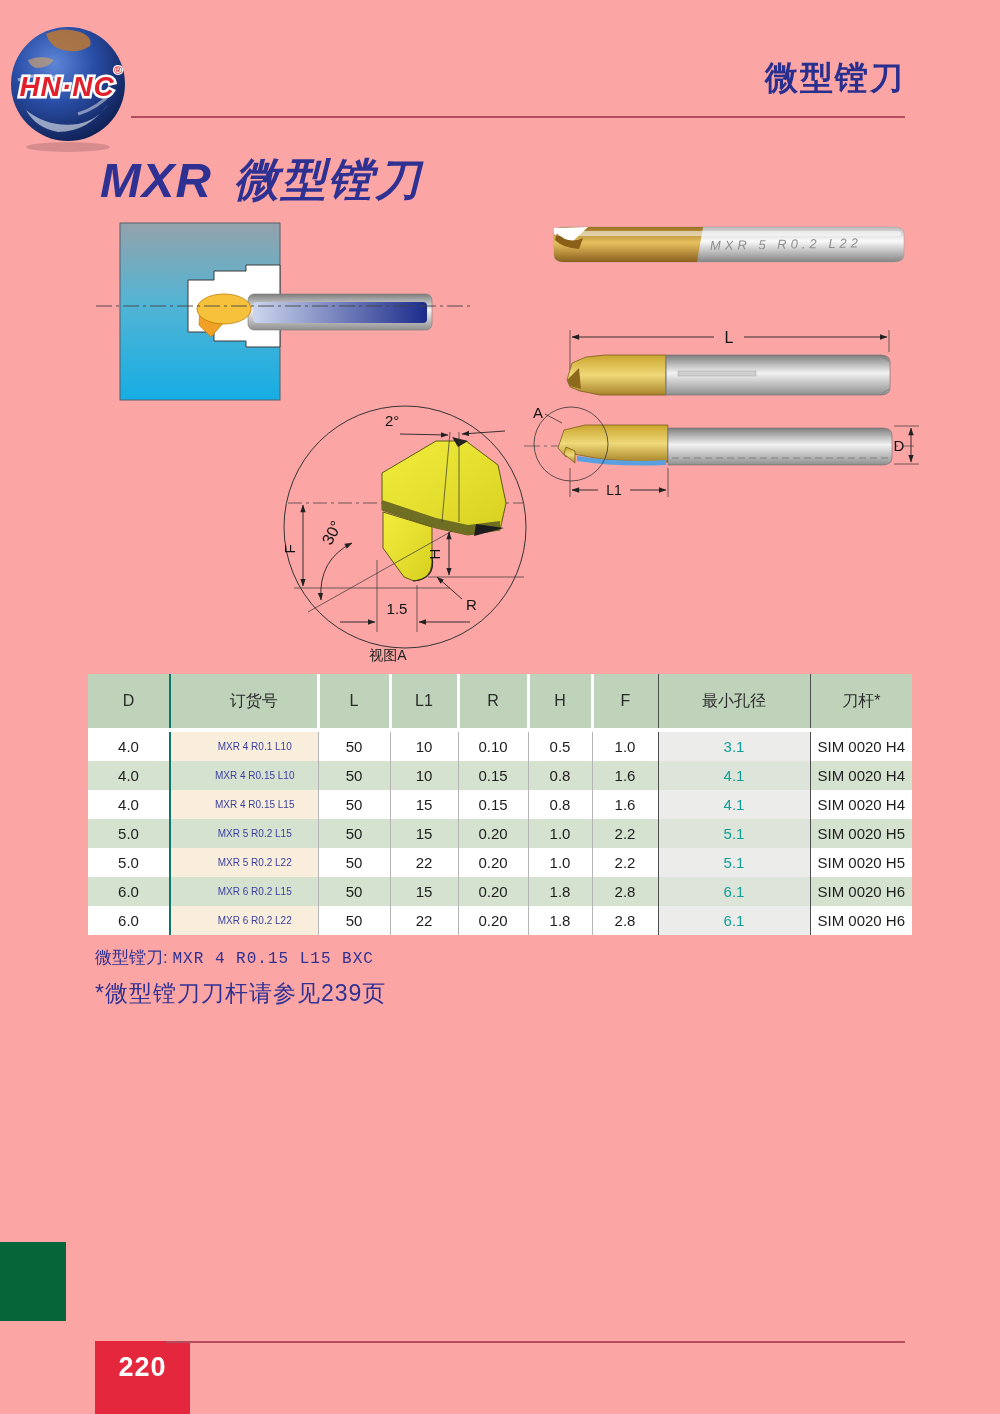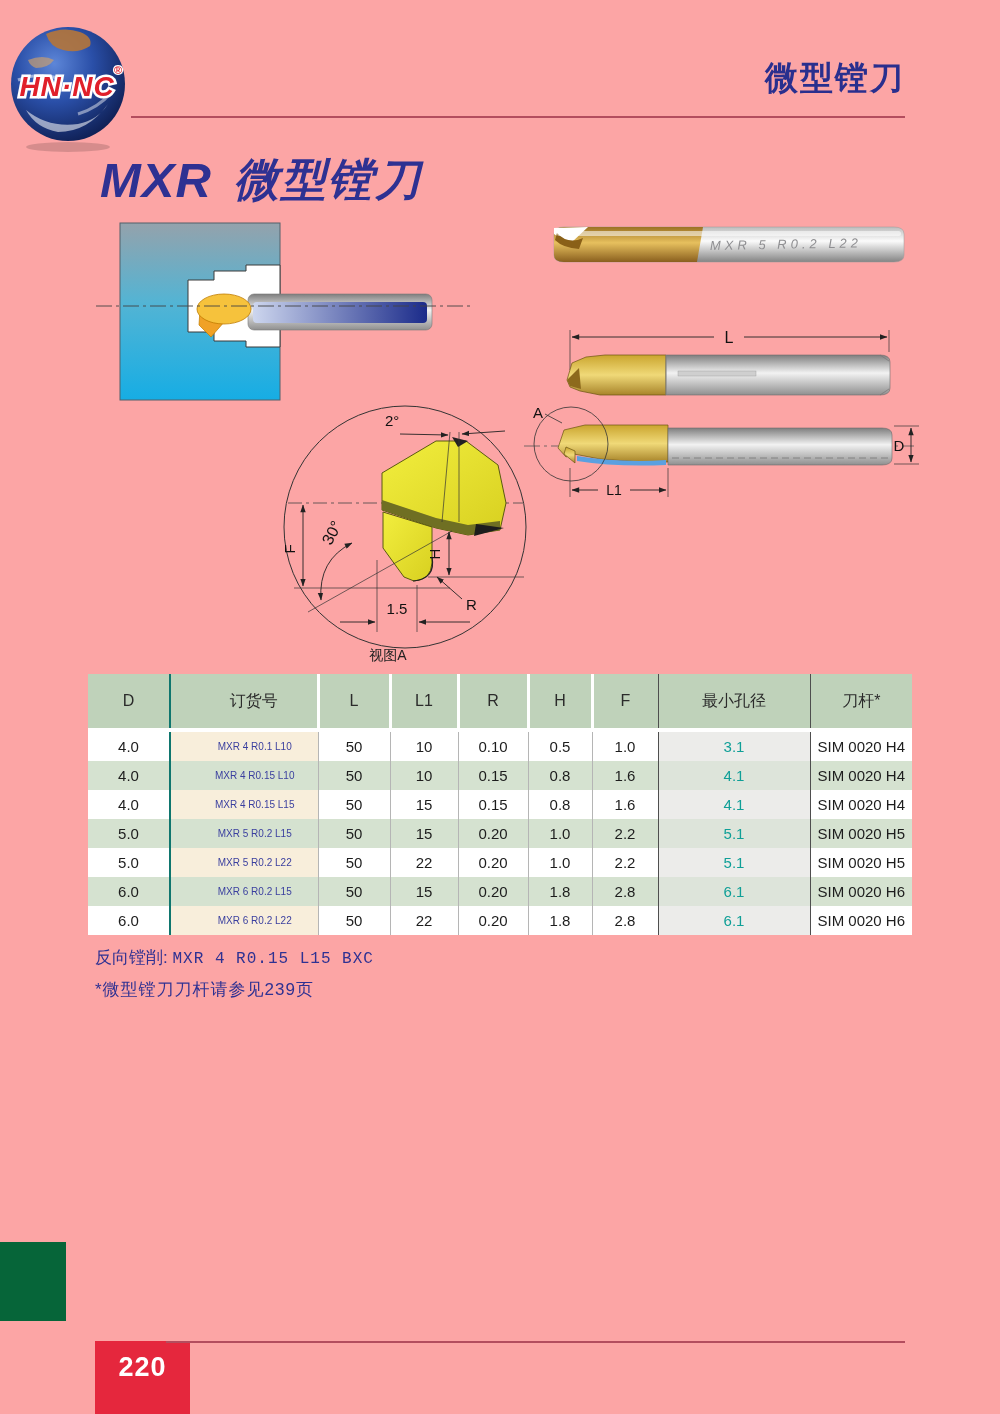--- a/index.html
+++ b/index.html
@@ -37,21 +37,21 @@
   .spec-table tbody tr:nth-child(odd){background:#ffffff;}
   .spec-table tbody tr:nth-child(even){background:#d5e2d0;}
   .spec-table td.col1{color:#3a3f9f;font-size:10px;margin-left:15px;}
   .spec-table tbody tr:nth-child(odd) td.col1{background:#f8eedb;}
   .spec-table td.col7{color:#0f9f97;}
   .spec-table tbody tr:nth-child(odd) td.col7{background:#ececea;}
   .spec-table tbody tr:nth-child(even) td.col7{background:#dde4da;}
   
   .order-example{position:absolute;left:95px;top:946px;font-size:17px;color:#2e3192;}
   .order-example .code{font-family:"Liberation Mono","DejaVu Sans Mono",monospace;font-size:16px;letter-spacing:1px;}
-  .holder-note{position:absolute;left:95px;top:978px;font-size:17px;color:#2e3192;letter-spacing:1px;}
+  .holder-note{position:absolute;left:95px;top:978px;font-size:23px;color:#2e3192;letter-spacing:1px;}
   
   .green-square{position:absolute;left:0;top:1242px;width:66px;height:79px;background:#066539;}
   .page-num-box{
     position:absolute;left:95px;top:1341px;width:95px;height:73px;background:#e5273d;
     color:#ffffff;font-size:27px;font-weight:bold;text-align:center;line-height:52px;letter-spacing:1px;
   }
   .footer-rule{position:absolute;left:166px;top:1341px;width:739px;height:2px;background:#b34d5e;}
 </style>
 </head>
 <body>
@@ -323,21 +323,21 @@
           <td class="col4">0.20</td>
           <td class="col5">1.8</td>
           <td class="col6">2.8</td>
           <td class="col7">6.1</td>
           <td class="col8">SIM 0020 H6</td>
         </tr>
       </tbody>
   </table>
 
   <div class="order-example">
-    <span>反向镗削:</span>
+    <span>微型镗刀:</span>
     <span class="code">MXR 4 R0.15 L15 BXC</span>
   </div>
   <div class="holder-note">*微型镗刀刀杆请参见239页</div>
 
   <div class="green-square"></div>
   <div class="page-num-box">220</div>
   <div class="footer-rule"></div>
 
 </div>
 

